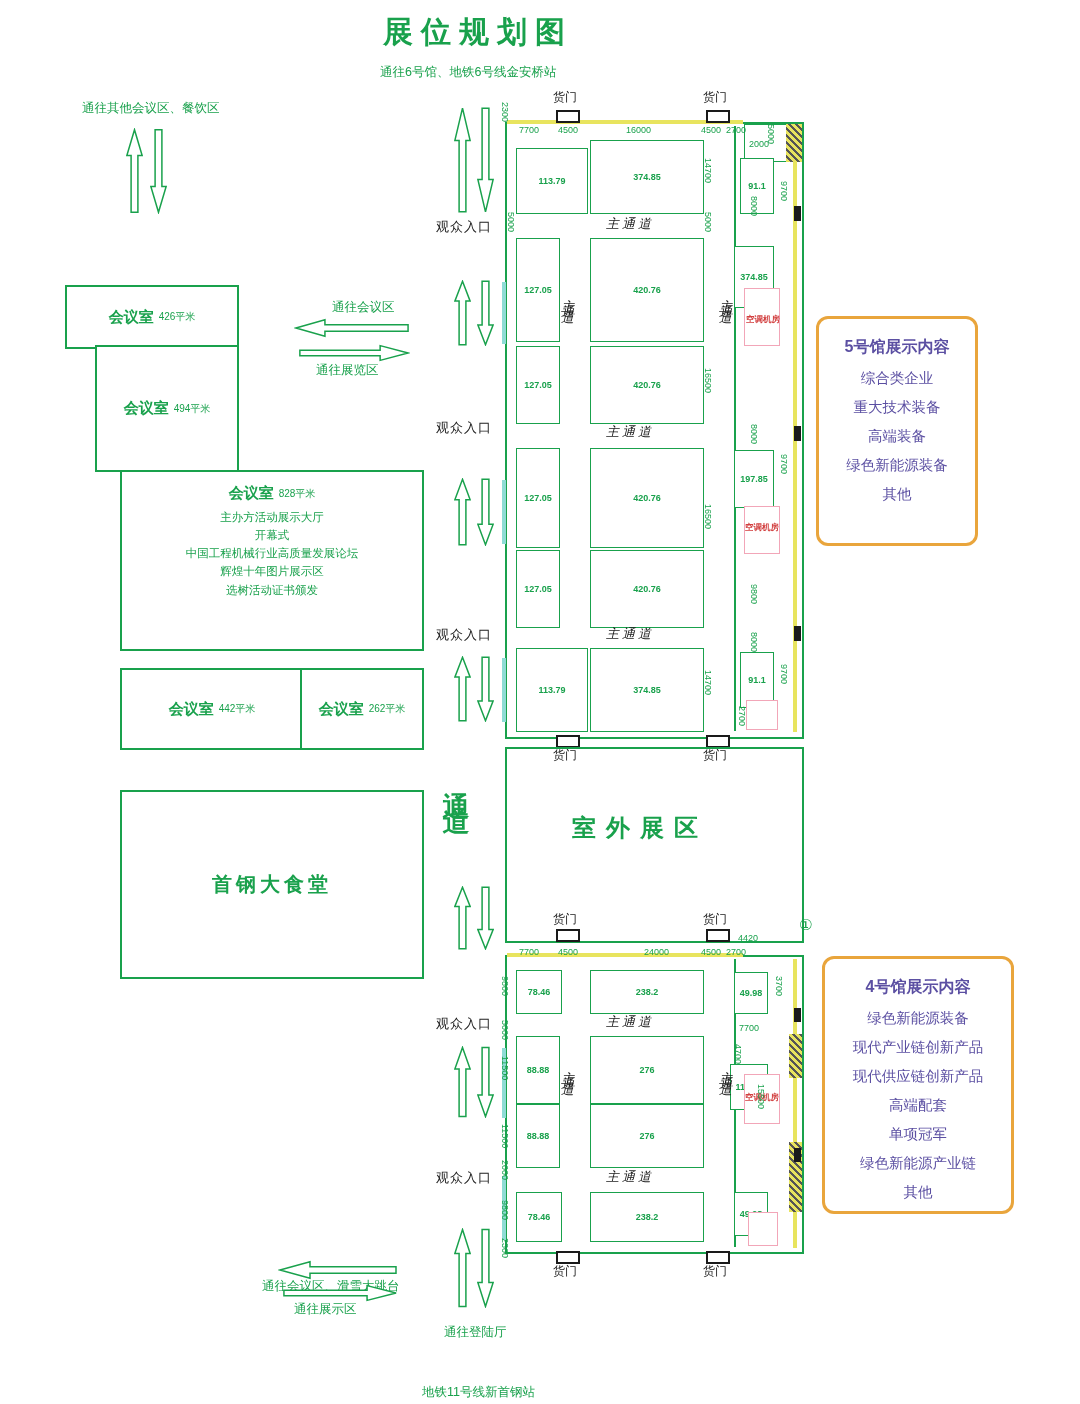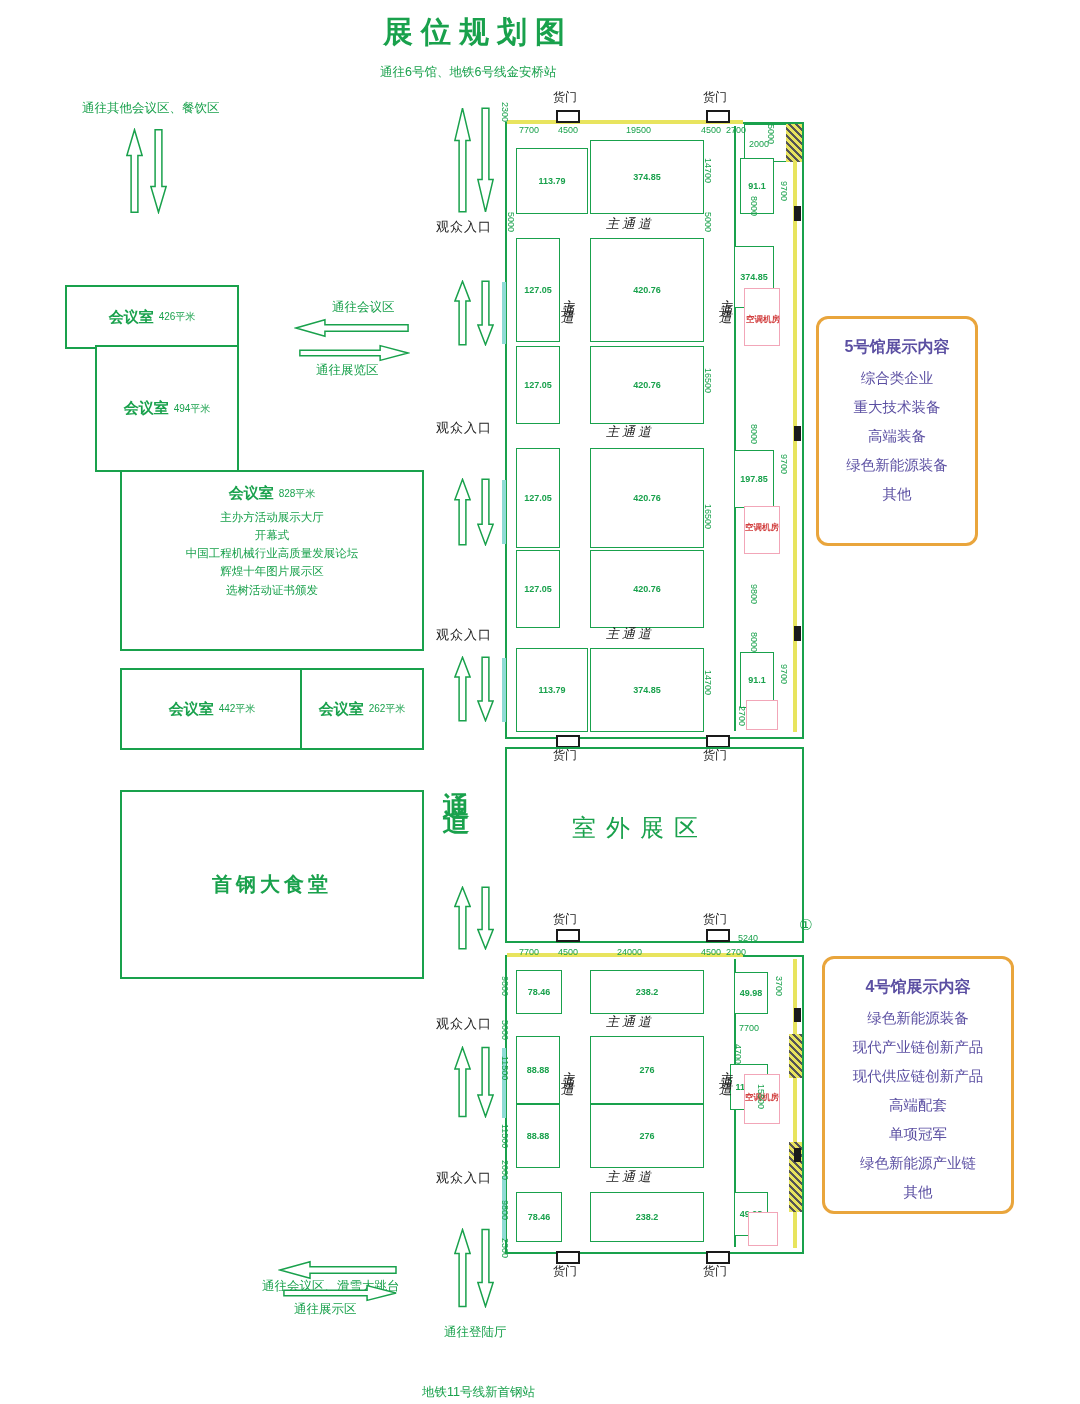--- a/index.html
+++ b/index.html
@@ -27,21 +27,21 @@
   .hatch{position:absolute;background:repeating-linear-gradient(45deg,var(--yellow),var(--yellow) 3px,#555 3px,#555 5px);}
   .booth{position:absolute;border:1.5px solid var(--green);background:#fff;display:flex;align-items:center;justify-content:center;font-size:9px;font-weight:bold;color:var(--green);}
   .dim{position:absolute;font-size:9px;line-height:1;color:var(--green);white-space:nowrap;}
   .dim.v{writing-mode:vertical-rl;}
   .aisle{position:absolute;font-size:13px;color:var(--ink);letter-spacing:3px;white-space:nowrap;font-style:italic;}
   .aisle.v{writing-mode:vertical-rl;text-orientation:upright;letter-spacing:6px;}
   .cargo{position:absolute;font-size:12px;color:var(--ink);white-space:nowrap;}
   .door{position:absolute;width:20px;height:9px;border:2px solid var(--ink);background:#fff;}
   .acbox{position:absolute;border:1.5px solid var(--pink);background:#fff;}
   .ac{position:absolute;font-size:8.5px;font-weight:bold;color:var(--red);white-space:nowrap;}
-  .outdoorlbl{position:absolute;font-size:24px;font-weight:normal;color:var(--green);letter-spacing:10px;white-space:nowrap;}
+  .outdoorlbl{position:absolute;font-size:24px;font-weight:bold;color:var(--green);letter-spacing:10px;white-space:nowrap;}
   .circle1{position:absolute;font-size:15px;color:var(--green);}
   .infobox{position:absolute;border:3px solid var(--orange);border-radius:12px;background:#fff;color:var(--purple);text-align:center;}
   .infobox .bt{font-weight:bold;font-size:16px;margin:18px 6px 6px 6px;}
   .infobox .bi{font-size:14.5px;line-height:29px;}
   .arrow{position:absolute;overflow:visible;}
   .down{transform:rotate(180deg);}
   .flip{transform:scaleX(-1);}
 </style>
 </head>
 <body>
@@ -225,21 +225,21 @@
 
   <div class="acbox" style="left:744px;top:288px;width:34px;height:56px"></div>
   <div class="ac" style="left:746px;top:314px">空调机房</div>
   <div class="acbox" style="left:744px;top:506px;width:34px;height:46px"></div>
   <div class="ac" style="left:745px;top:522px">空调机房</div>
   <div class="acbox" style="left:746px;top:700px;width:30px;height:28px"></div>
 
   <div class="dim v" style="left:500px;top:102px">2300</div>
   <div class="dim" style="left:519px;top:126px">7700</div>
   <div class="dim" style="left:558px;top:126px">4500</div>
-  <div class="dim" style="left:626px;top:126px">19500</div>
+  <div class="dim" style="left:626px;top:126px">16000</div>
   <div class="dim" style="left:701px;top:126px">4500</div>
   <div class="dim" style="left:726px;top:126px">2700</div>
   <div class="dim" style="left:749px;top:140px">2000</div>
   <div class="dim v" style="left:766px;top:124px">5000</div>
   <div class="dim v" style="left:703px;top:158px">14700</div>
   <div class="dim v" style="left:703px;top:212px">5000</div>
   <div class="dim v" style="left:749px;top:196px">8000</div>
   <div class="dim v" style="left:779px;top:181px">9700</div>
   <div class="dim v" style="left:703px;top:368px">16500</div>
   <div class="dim v" style="left:749px;top:424px">8000</div>
@@ -290,24 +290,24 @@
 
   <div class="aisle" style="left:606px;top:1013px">主通道</div>
   <div class="aisle" style="left:606px;top:1168px">主通道</div>
   <div class="aisle v" style="left:558px;top:1060px">主通道</div>
   <div class="aisle v" style="left:716px;top:1060px">主通道</div>
 
   <div class="acbox" style="left:744px;top:1074px;width:34px;height:48px"></div>
   <div class="ac" style="left:745px;top:1092px">空调机房</div>
   <div class="acbox" style="left:748px;top:1212px;width:28px;height:32px"></div>
 
-  <div class="dim" style="left:738px;top:934px">5240</div>
+  <div class="dim" style="left:738px;top:934px">4420</div>
   <div class="dim" style="left:519px;top:948px">7700</div>
   <div class="dim" style="left:558px;top:948px">4500</div>
-  <div class="dim" style="left:617px;top:948px">24000</div>
+  <div class="dim" style="left:644px;top:948px">24000</div>
   <div class="dim" style="left:701px;top:948px">4500</div>
   <div class="dim" style="left:726px;top:948px">2700</div>
   <div class="dim v" style="left:774px;top:976px">3700</div>
   <div class="dim v" style="left:500px;top:976px">9800</div>
   <div class="dim v" style="left:500px;top:1020px">5000</div>
   <div class="dim v" style="left:500px;top:1056px">11500</div>
   <div class="dim" style="left:739px;top:1024px">7700</div>
   <div class="dim v" style="left:733px;top:1044px">4700</div>
   <div class="dim v" style="left:756px;top:1084px">15500</div>
   <div class="dim v" style="left:500px;top:1124px">11500</div>

